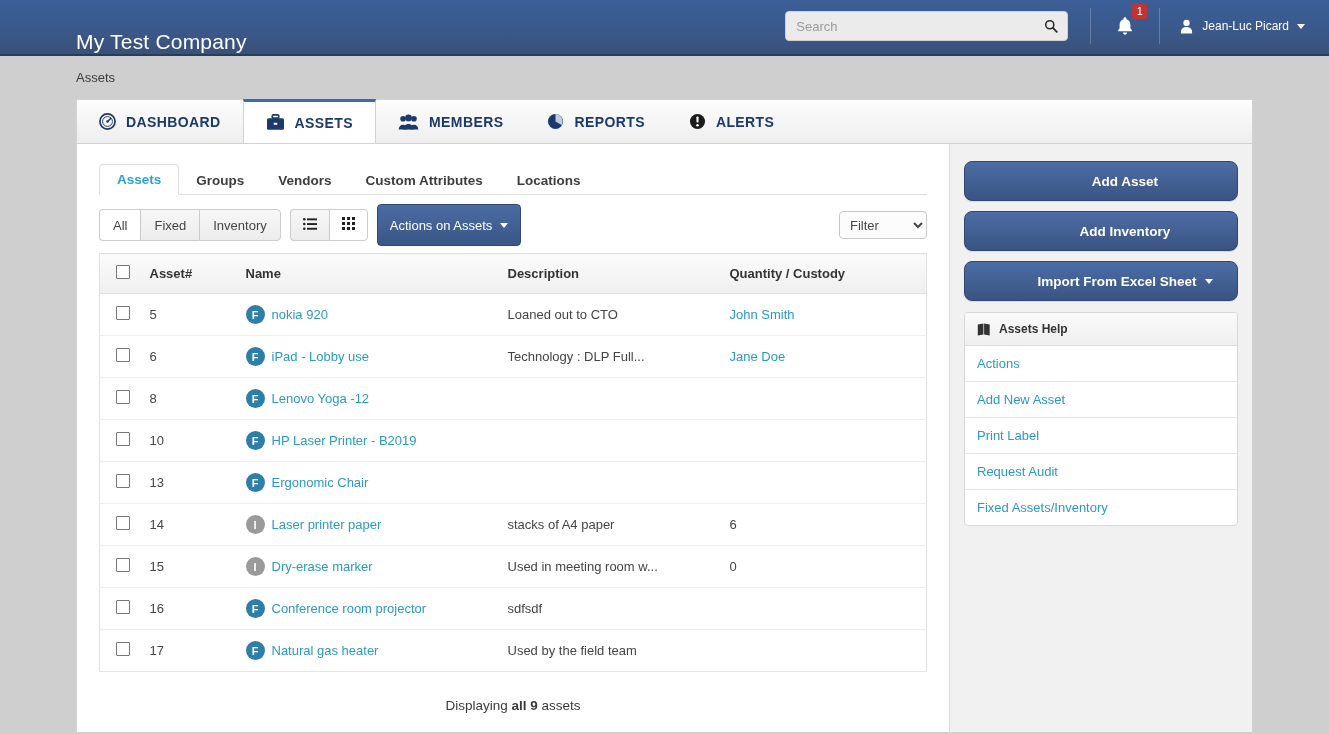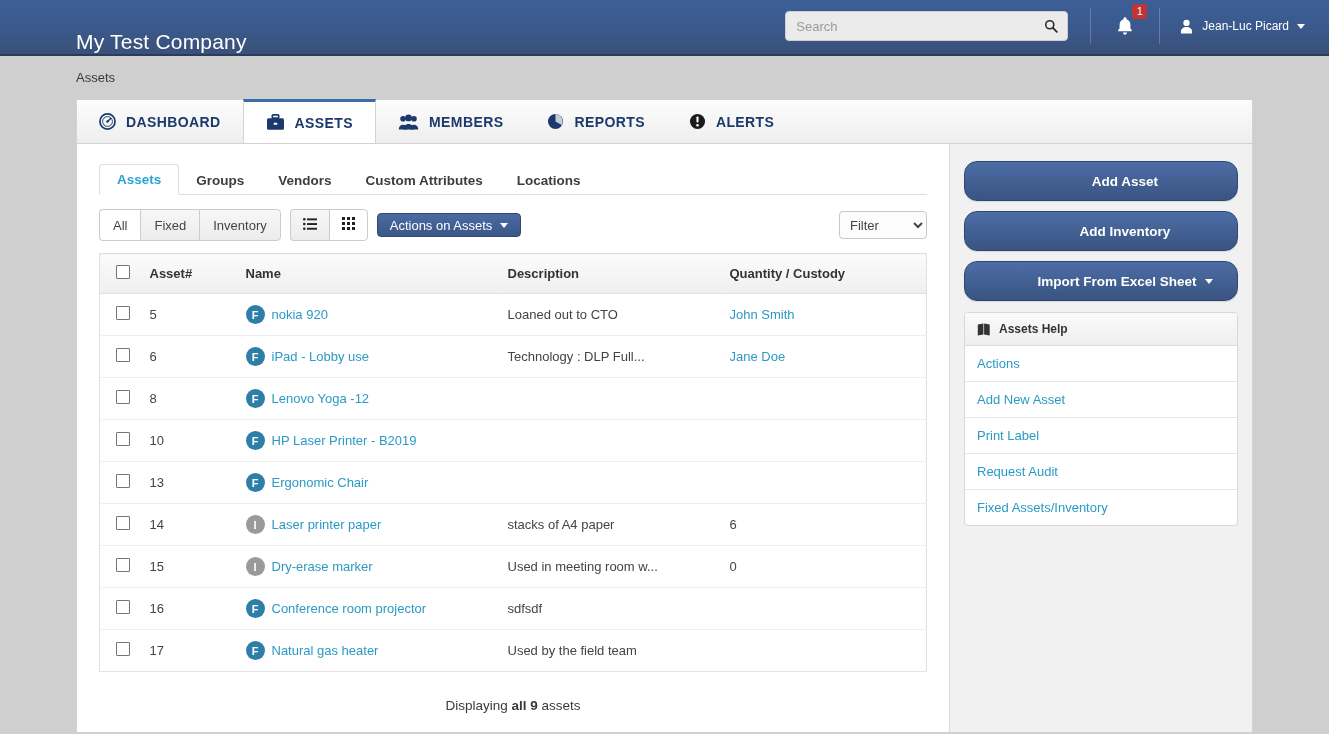--- a/index.html
+++ b/index.html
@@ -198,21 +198,21 @@
     font-size:13px; color:#444;
     display:flex; align-items:center;
     justify-content:center;
   }
   .seg:first-child{ border-radius:4px 0 0 4px; }
   .seg:last-child{ border-right:1px solid #cccccc; border-radius:0 4px 4px 0; }
   .seg.active{ background:#ffffff; }
   .seg.icon-seg{ padding:0 12px; }
   .gap{ width:9px; }
   .btn-primary{
-    height:24px;
+    height:42px;
     padding:0 12px;
     background:linear-gradient(to bottom,#4a6ba3 0%,#3b5687 100%);
     border:1px solid #2f4972;
     border-radius:4px;
     color:#ffffff;
     font-size:13px;
     display:flex; align-items:center;
   }
   .btn-primary .caret{
     display:inline-block;
@@ -297,21 +297,21 @@
   .footer-count b{ font-weight:bold; }
 
   
   .side-btn{
     display:flex; align-items:center; justify-content:center;
     width:100%;
     height:40px;
     margin-bottom:10px;
     background:linear-gradient(to bottom,#4c6da5 0%,#3a5482 100%);
     border:1px solid #2e4871;
-    border-radius:13px;
+    border-radius:8px;
     color:#ffffff;
     font-size:13.5px;
     font-weight:bold;
     box-shadow:0 1px 1px rgba(0,0,0,.10);
     padding-left:48px;
   }
   .side-btn .caret{
     display:inline-block;
     margin-left:8px;
     width:0;height:0;

